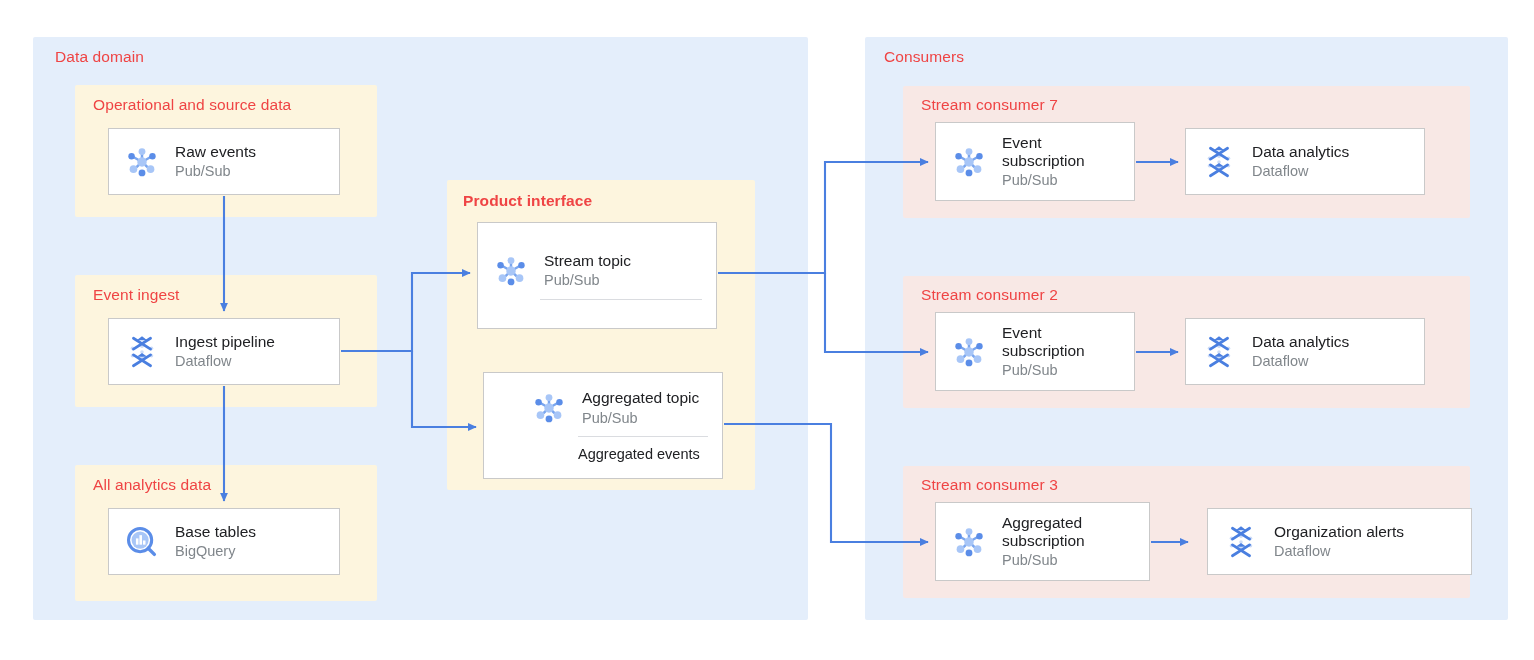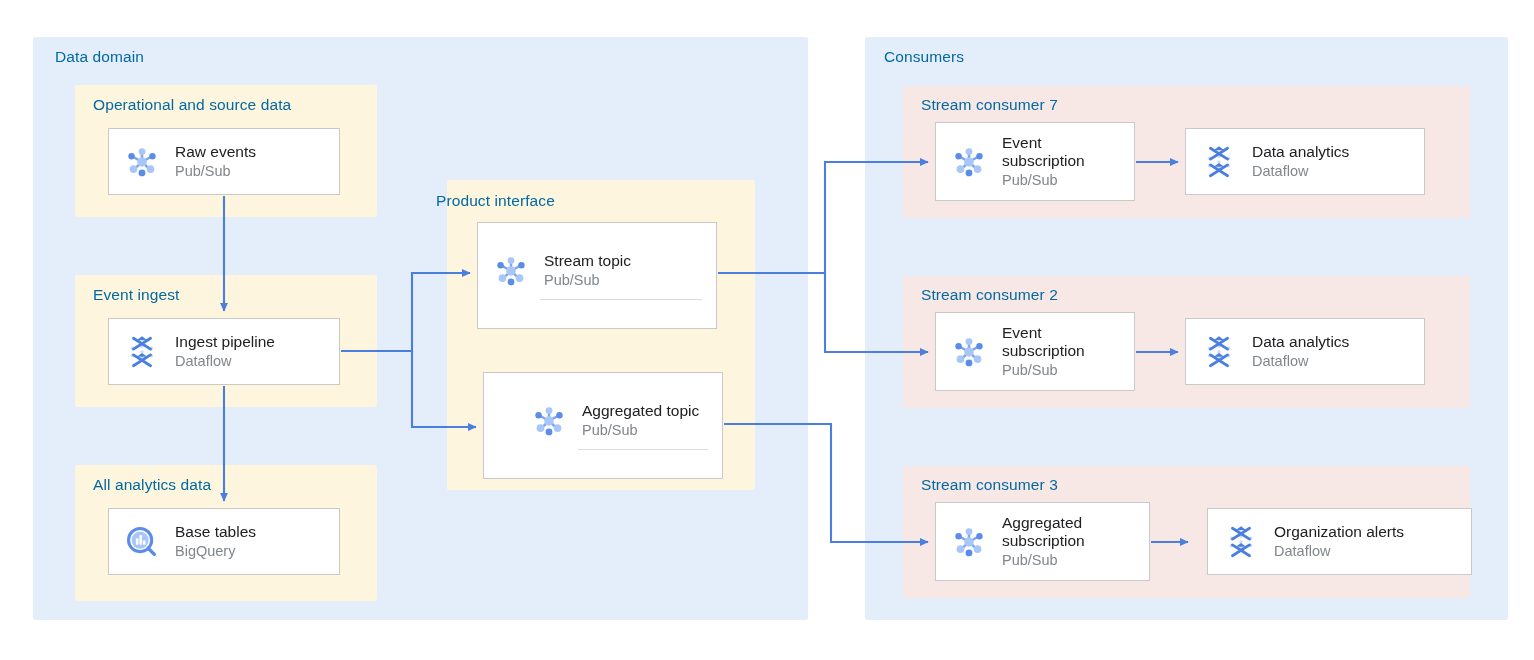--- a/index.html
+++ b/index.html
@@ -14,21 +14,21 @@
 
   
   .zone{position:absolute;border-radius:2px;}
   .zone-blue{background:#e4eefb;}
   .zone-yellow{background:#fdf5de;}
   .zone-pink{background:#f8e8e5;}
 
   .zone-title{
     position:absolute;
     font-size:15.5px;
-    color:#0369a1;
+    color:#ef4444;
     letter-spacing:.1px;
     white-space:nowrap;
   }
 
   
   .card{
     position:absolute;
     background:#ffffff;
     border:1px solid #c9c9c9;
     box-sizing:border-box;
@@ -166,21 +166,21 @@
         </svg>
       </span>
       <span class="card-text">
         <span class="card-title">Base tables</span>
         <span class="card-sub">BigQuery</span>
       </span>
     </div>
   </div>
 
   <div class="zone zone-yellow" style="left:447px;top:180px;width:308px;height:310px;"></div>
-  <div class="zone-title" style="left:436px;top:192px;">Product interface</div>
+  <div class="zone-title" style="left:463px;top:192px;font-weight:bold;">Product interface</div>
 
   <div class="card" style="left:477px;top:222px;width:240px;height:107px;">
     <div class="card-main">
       <span class="card-icon">
         <svg viewBox="0 0 40 40" width="38" height="38">
           <g stroke="#7aa6ef" stroke-width="2.6" stroke-linecap="round">
             <line x1="20" y1="20" x2="20" y2="10"></line>
             <line x1="20" y1="20" x2="10.5" y2="14.5"></line>
             <line x1="20" y1="20" x2="29.5" y2="14.5"></line>
             <line x1="20" y1="20" x2="12.5" y2="27"></line>
@@ -222,20 +222,21 @@
           <circle cx="29" cy="27.5" r="4" fill="#a8c6f7"></circle>
           <circle cx="20" cy="31.5" r="3.6" fill="#5b8de8"></circle>
         </svg>
       </span>
       <span class="card-text">
         <span class="card-title">Aggregated topic</span>
         <span class="card-sub">Pub/Sub</span>
       </span>
     </div>
     <div class="card-divider"></div>
+    <div class="card-foot">Aggregated events</div>
   </div>
 
   <div class="zone zone-blue" style="left:865px;top:37px;width:643px;height:583px;"></div>
   <div class="zone-title" style="left:884px;top:48px;">Consumers</div>
 
   <div class="zone zone-pink" style="left:903px;top:86px;width:567px;height:132px;"></div>
   <div class="zone-title" style="left:921px;top:96px;">Stream consumer 7</div>
 
   <div class="zone zone-pink" style="left:903px;top:276px;width:567px;height:132px;"></div>
   <div class="zone-title" style="left:921px;top:286px;">Stream consumer 2</div>

